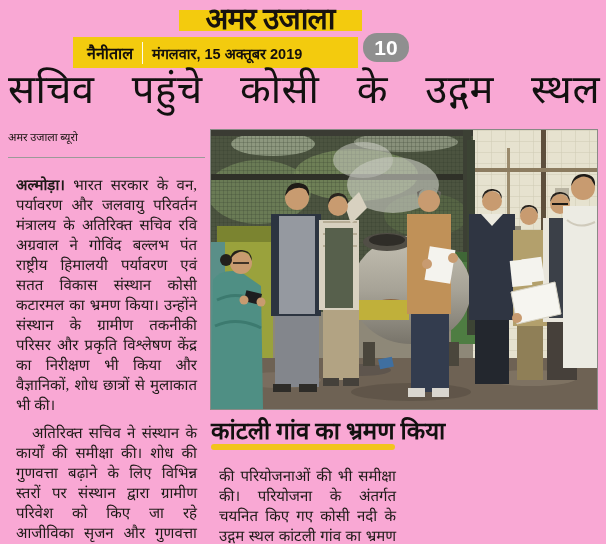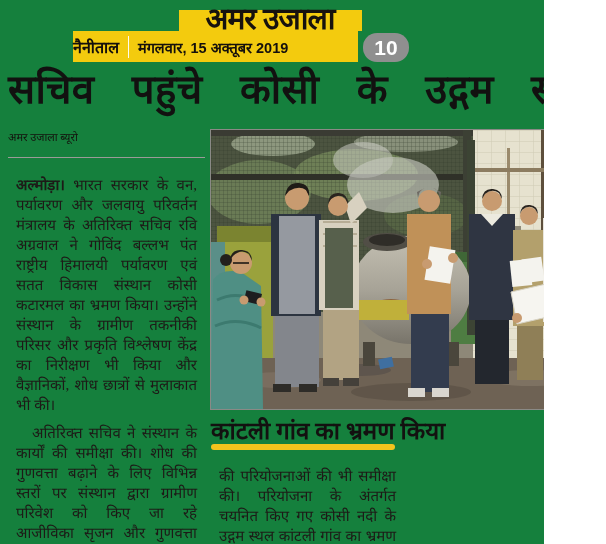--- a/index.html
+++ b/index.html
@@ -3,55 +3,55 @@
 <meta charset="utf-8">
 <style>
   :root{
     --band-yellow:#F3CB0E;
     --caption-bar-yellow:#F2C41D;
     --page-box-gray:#8F8F8F;
   }
   *{margin:0;padding:0;box-sizing:border-box;}
   html,body{background:#ffffff;}
   .page{
-    position:relative;width:544px;height:544px;overflow:hidden;
-    background:#15803d;
+    position:relative;width:606px;height:544px;overflow:hidden;
+    background:#f9a8d4;
     font-family:"Liberation Serif","DejaVu Serif",serif;
     color:#1c1a18;
   }
   .masthead-highlight{
     position:absolute;left:179px;top:10px;width:183px;height:21px;
     background:var(--band-yellow);
   }
   .masthead{
     position:absolute;left:270px;top:-3px;transform:translateX(-50%);
     font-family:"Liberation Sans","DejaVu Sans",sans-serif;
     font-size:30px;font-weight:800;letter-spacing:-1px;color:#17120e;
     white-space:nowrap;
   }
   .dateband{
-    position:absolute;left:73px;top:31px;width:285px;height:31px;
+    position:absolute;left:73px;top:37px;width:285px;height:31px;
     background:var(--band-yellow);
-    display:flex;align-items:center;
+    display:flex;align-items:center;padding-left:14px;
   }
   .edition{font-family:"Liberation Sans","DejaVu Sans",sans-serif;
     font-weight:700;font-size:16px;color:#14100c;}
   .vdiv{width:1px;height:22px;background:#fdfbee;margin:0 9px;}
   .date{font-family:"Liberation Sans","DejaVu Sans",sans-serif;
     font-weight:700;font-size:14.5px;color:#14100c;text-align:center;}
   .pagenum{
     position:absolute;left:363px;top:33px;width:46px;height:29px;
     background:var(--page-box-gray);color:#ffffff;
     font-family:"Liberation Sans","DejaVu Sans",sans-serif;
     font-weight:700;font-size:21px;
     display:flex;align-items:center;justify-content:center;border-radius:14px;
   }
   .headline{
     position:absolute;left:8px;top:60px;width:592px;height:58px;
-    font-size:40px;font-weight:700;color:#121110;
+    font-size:40px;font-weight:400;color:#121110;
     white-space:nowrap;
     text-align:justify;text-align-last:justify;
     letter-spacing:.5px;
   }
   .byline{
     position:absolute;left:8px;top:129px;
     font-size:11px;font-weight:400;color:#14100c;
   }
   .byline-rule{
     position:absolute;left:8px;top:157px;width:197px;height:1px;background:#9b9b98;

